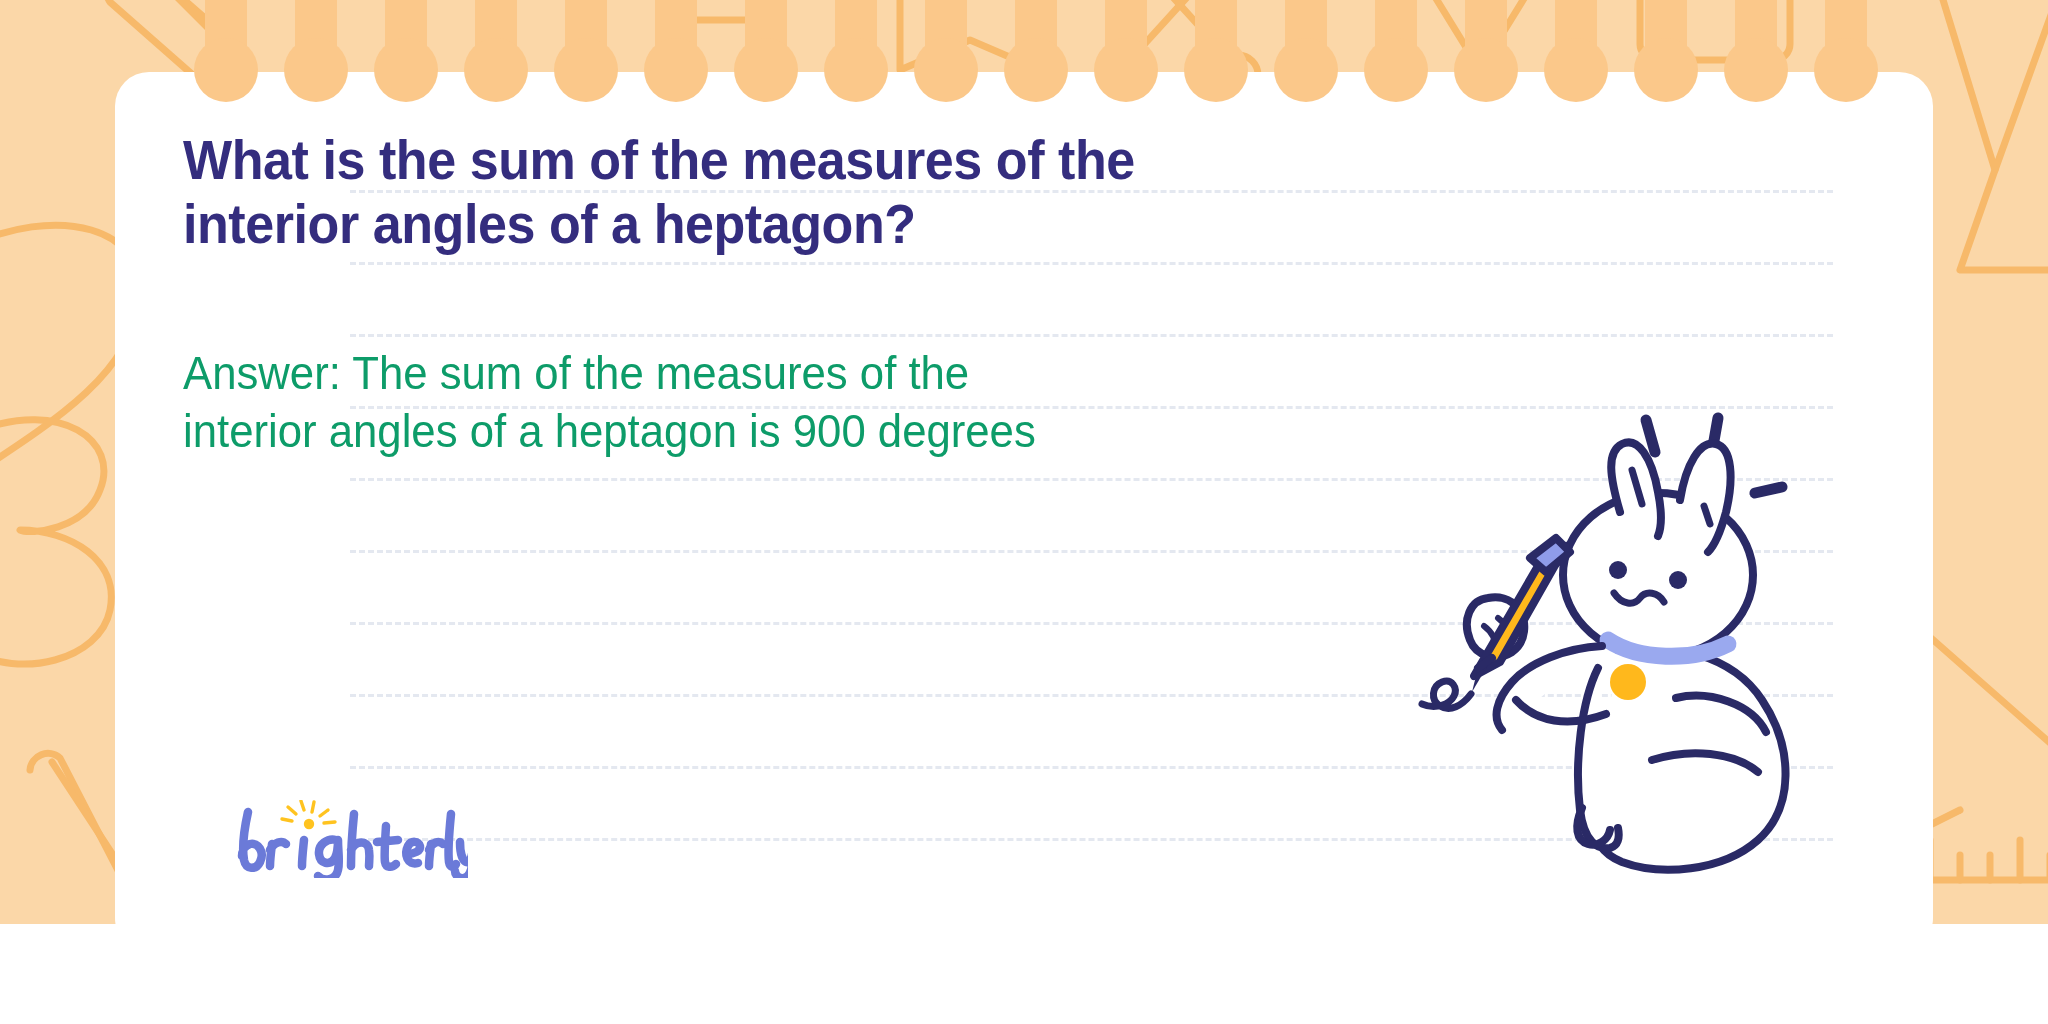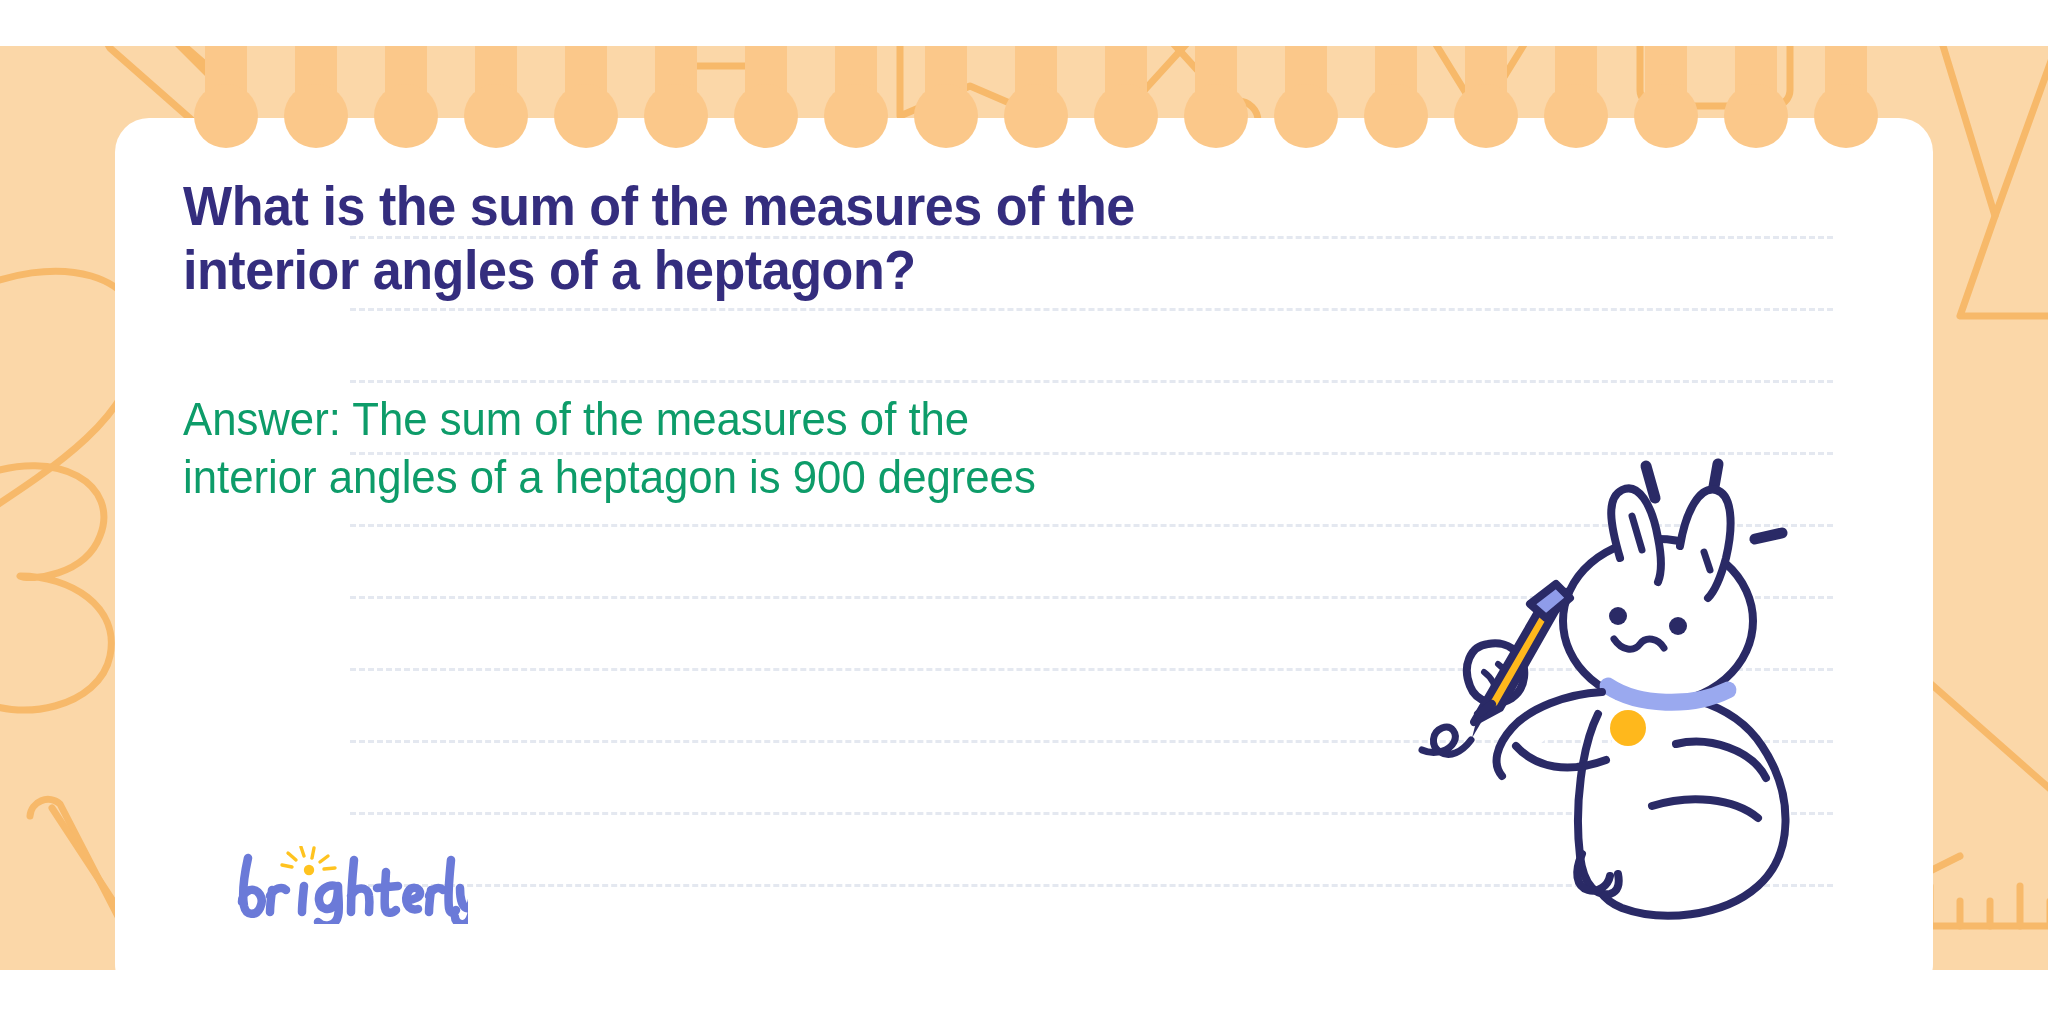--- a/index.html
+++ b/index.html
@@ -4,21 +4,20 @@
 <style>
   * { margin:0; padding:0; box-sizing:border-box; }
   html,body {
     width:2048px; height:1024px; overflow:hidden;
     font-family:"Liberation Sans", sans-serif;
   }
   #stage {
     position:relative; width:2048px; height:924px;
     background:#fbd7a8;
     overflow:hidden;
-    margin-top:46px;
   }
   
   #bg-doodles {
     position:absolute; inset:0;
     pointer-events:none;
   }
   
   #card {
     position:absolute;
     left:115px; top:72px;

